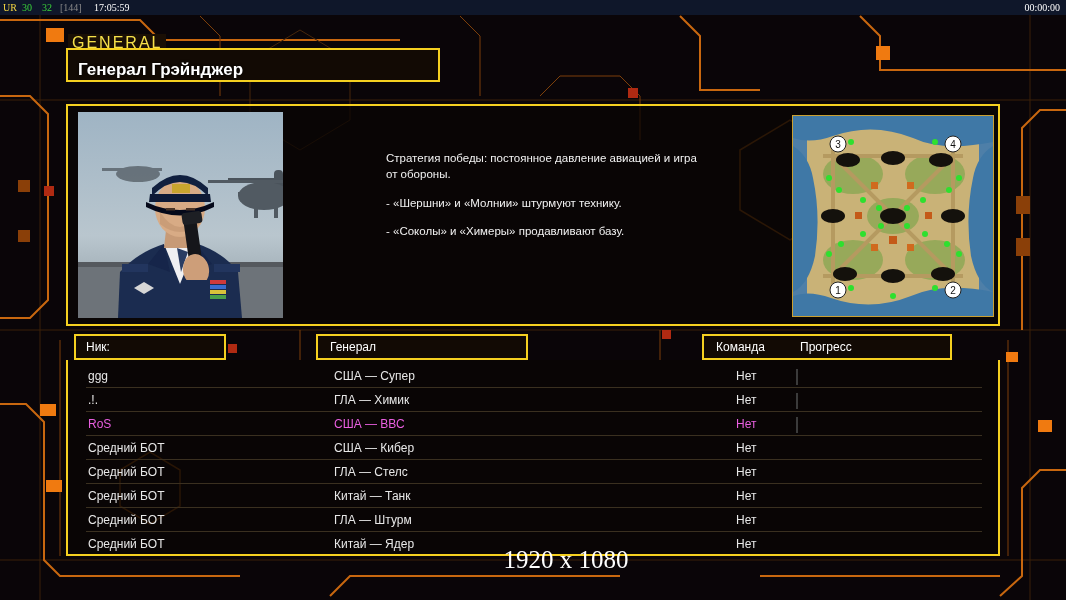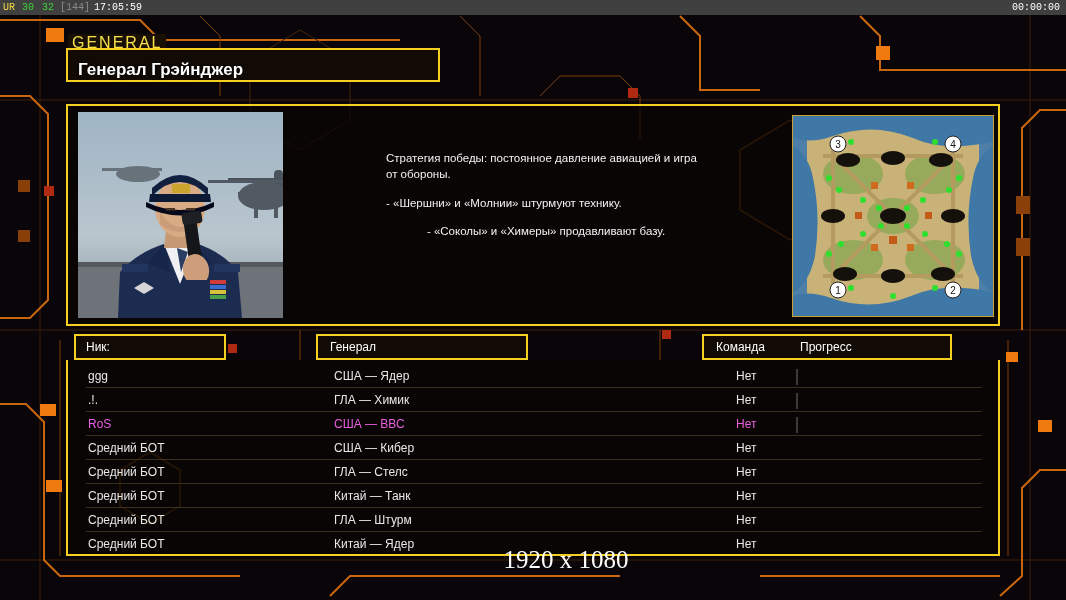--- a/index.html
+++ b/index.html
@@ -26,22 +26,22 @@
 
   
   .bg-layer { position: absolute; left:0; top:0; width:1066px; height:600px; }
   .blk { position: absolute; background: #f07a10; }
   .blk.dark { background: #8a3f08; }
   .blk.red { background: #b02a12; }
 
   
   .topbar {
     position: absolute; left: 0; top: 0; width: 1066px; height: 15px;
-    background: #404040;
-    font-family: Liberation Mono, monospace;
+    background: #0f172a;
+    font-family: Liberation Serif, serif;
     font-size: 10px;
     line-height: 15px;
   }
   .topbar .seg { position: absolute; white-space: nowrap; }
   .t-ur   { left: 3px;  color: #f5d742; }
   .t-a    { left: 22px; color: #3ad43a; }
   .t-b    { left: 42px; color: #3ad43a; }
   .t-c    { left: 60px; color: #8a8a8a; }
   .t-time { left: 94px; color: #ffffff; }
   .t-right{ right: 6px; color: #ffffff; }
@@ -83,21 +83,21 @@
     background: #6f8496;
   }
   .strategy {
     position: absolute; left: 386px; top: 150px;
     width: 320px;
     font-size: 11.5px;
     line-height: 1.42;
     color: #f2f2f2;
   }
   .strategy p { margin: 0 0 12px 0; }
-  .strategy p:last-child { margin-bottom: 4px; text-align: center; }
+  .strategy p:last-child { margin-bottom: 4px; }
 
   .minimap {
     position: absolute; left: 792px; top: 115px;
     width: 200px; height: 200px;
     border: 1px solid #caa032;
     background: #2f5d86;
     overflow: hidden;
   }
 
   
@@ -427,21 +427,21 @@
   </div>
   <div class="hdr-team">
     <span class="c1">Команда</span>
     <span class="c2">Прогресс</span>
   </div>
 
   <div class="table-panel">
 
     <div class="row" style="top:4px;">
       <span class="c-nick">ggg</span>
-      <span class="c-gen">США — Ядер</span>
+      <span class="c-gen">США — Супер</span>
       <span class="c-team">Нет</span>
       <span class="c-prog"><span class="progbar"></span></span>
       <span class="sep"></span>
     </div>
 
     <div class="row" style="top:28px;">
       <span class="c-nick">.!.</span>
       <span class="c-gen">ГЛА — Химик</span>
       <span class="c-team">Нет</span>
       <span class="c-prog"><span class="progbar"></span></span>

